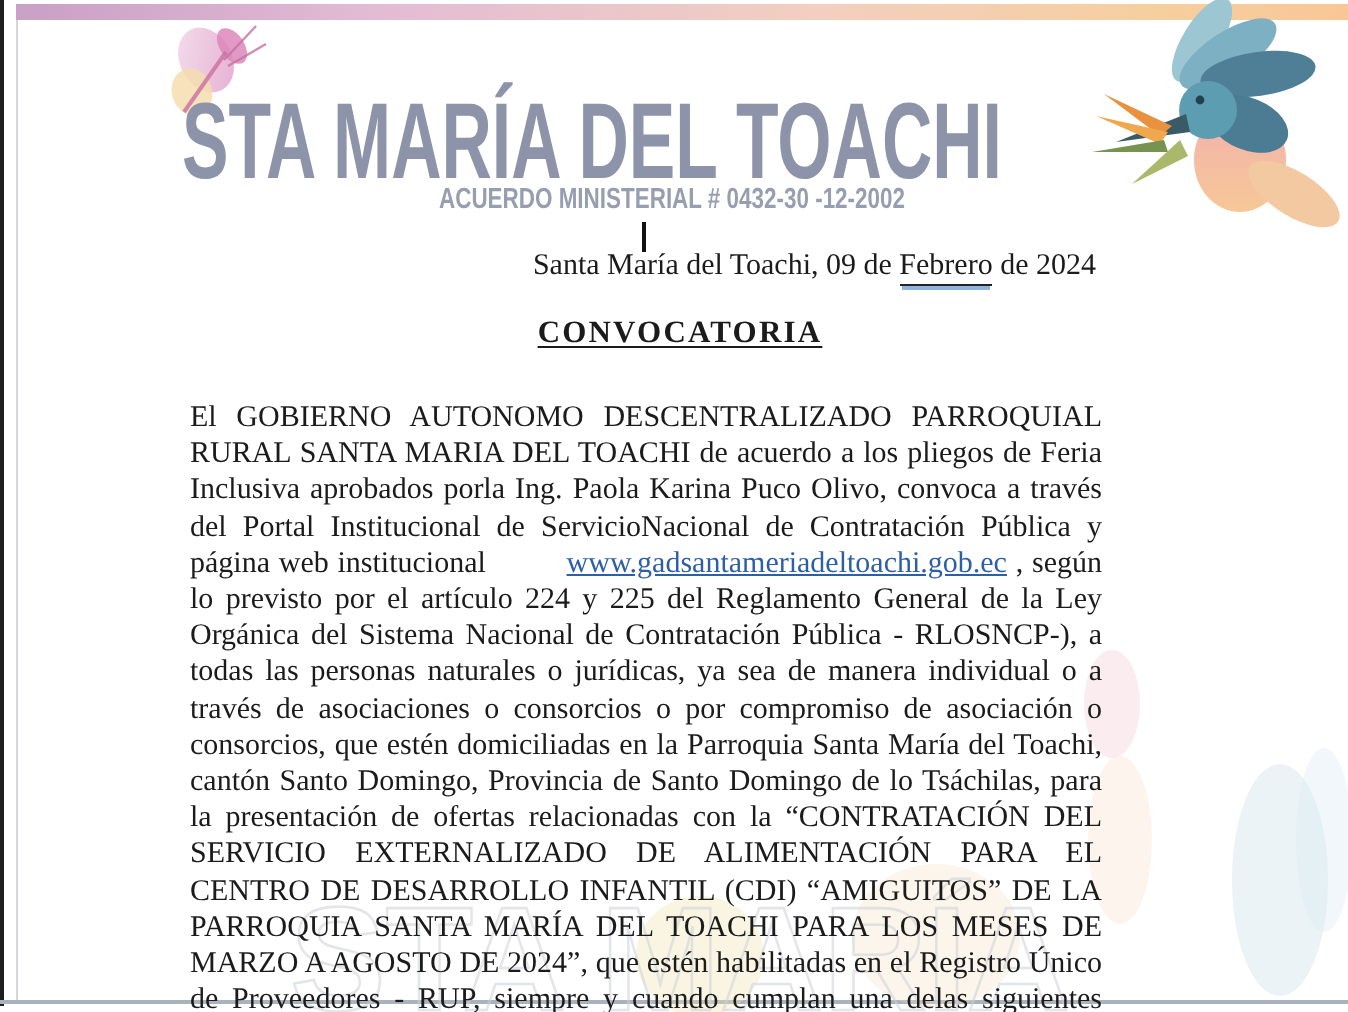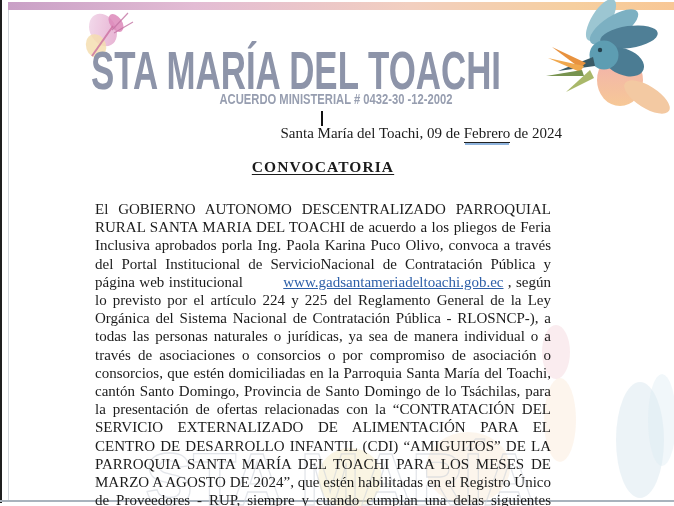--- a/index.html
+++ b/index.html
@@ -14,31 +14,31 @@
   .top-gradient-bar{
     position:absolute;left:8px;top:2px;width:666px;height:8px;
     background:linear-gradient(90deg,#c9a0c6 0%,#e3bcd4 28%,#f2cfc0 60%,#f6cf9f 85%,#f8c795 100%);
   }
   
   .logo-svg{position:absolute;left:0;top:0;width:674px;height:125px;}
   
   .text-cursor{position:absolute;left:321px;top:111px;width:1.5px;height:15px;background:#111;}
   
   .date-line{
-    position:absolute;top:124px;right:112px;white-space:nowrap;
+    position:absolute;top:124px;right:126px;white-space:nowrap;
     font-size:15px;line-height:18px;
   }
   .date-month{
     border-bottom:1.4px solid #222;
     box-shadow:0 3px 0 -1px #8fb4dd;
     padding-bottom:1px;
   }
   
   .doc-title{
-    position:absolute;left:95px;top:158px;width:456px;text-align:center;
+    position:absolute;left:112px;top:158px;width:456px;text-align:center;
     font-size:15.5px;font-weight:bold;letter-spacing:1.1px;
   }
   .doc-title span{text-decoration:underline;text-underline-offset:2px;}
   
   .body-paragraph{
     position:absolute;left:95px;top:185px;width:456px;
     font-size:15px;line-height:18.2px;text-align:justify;z-index:2;
   }
   .seg-bold{font-weight:normal;}
   .seg-link{color:#2d5fa8;text-decoration:underline;cursor:pointer;margin-left:36px;}

